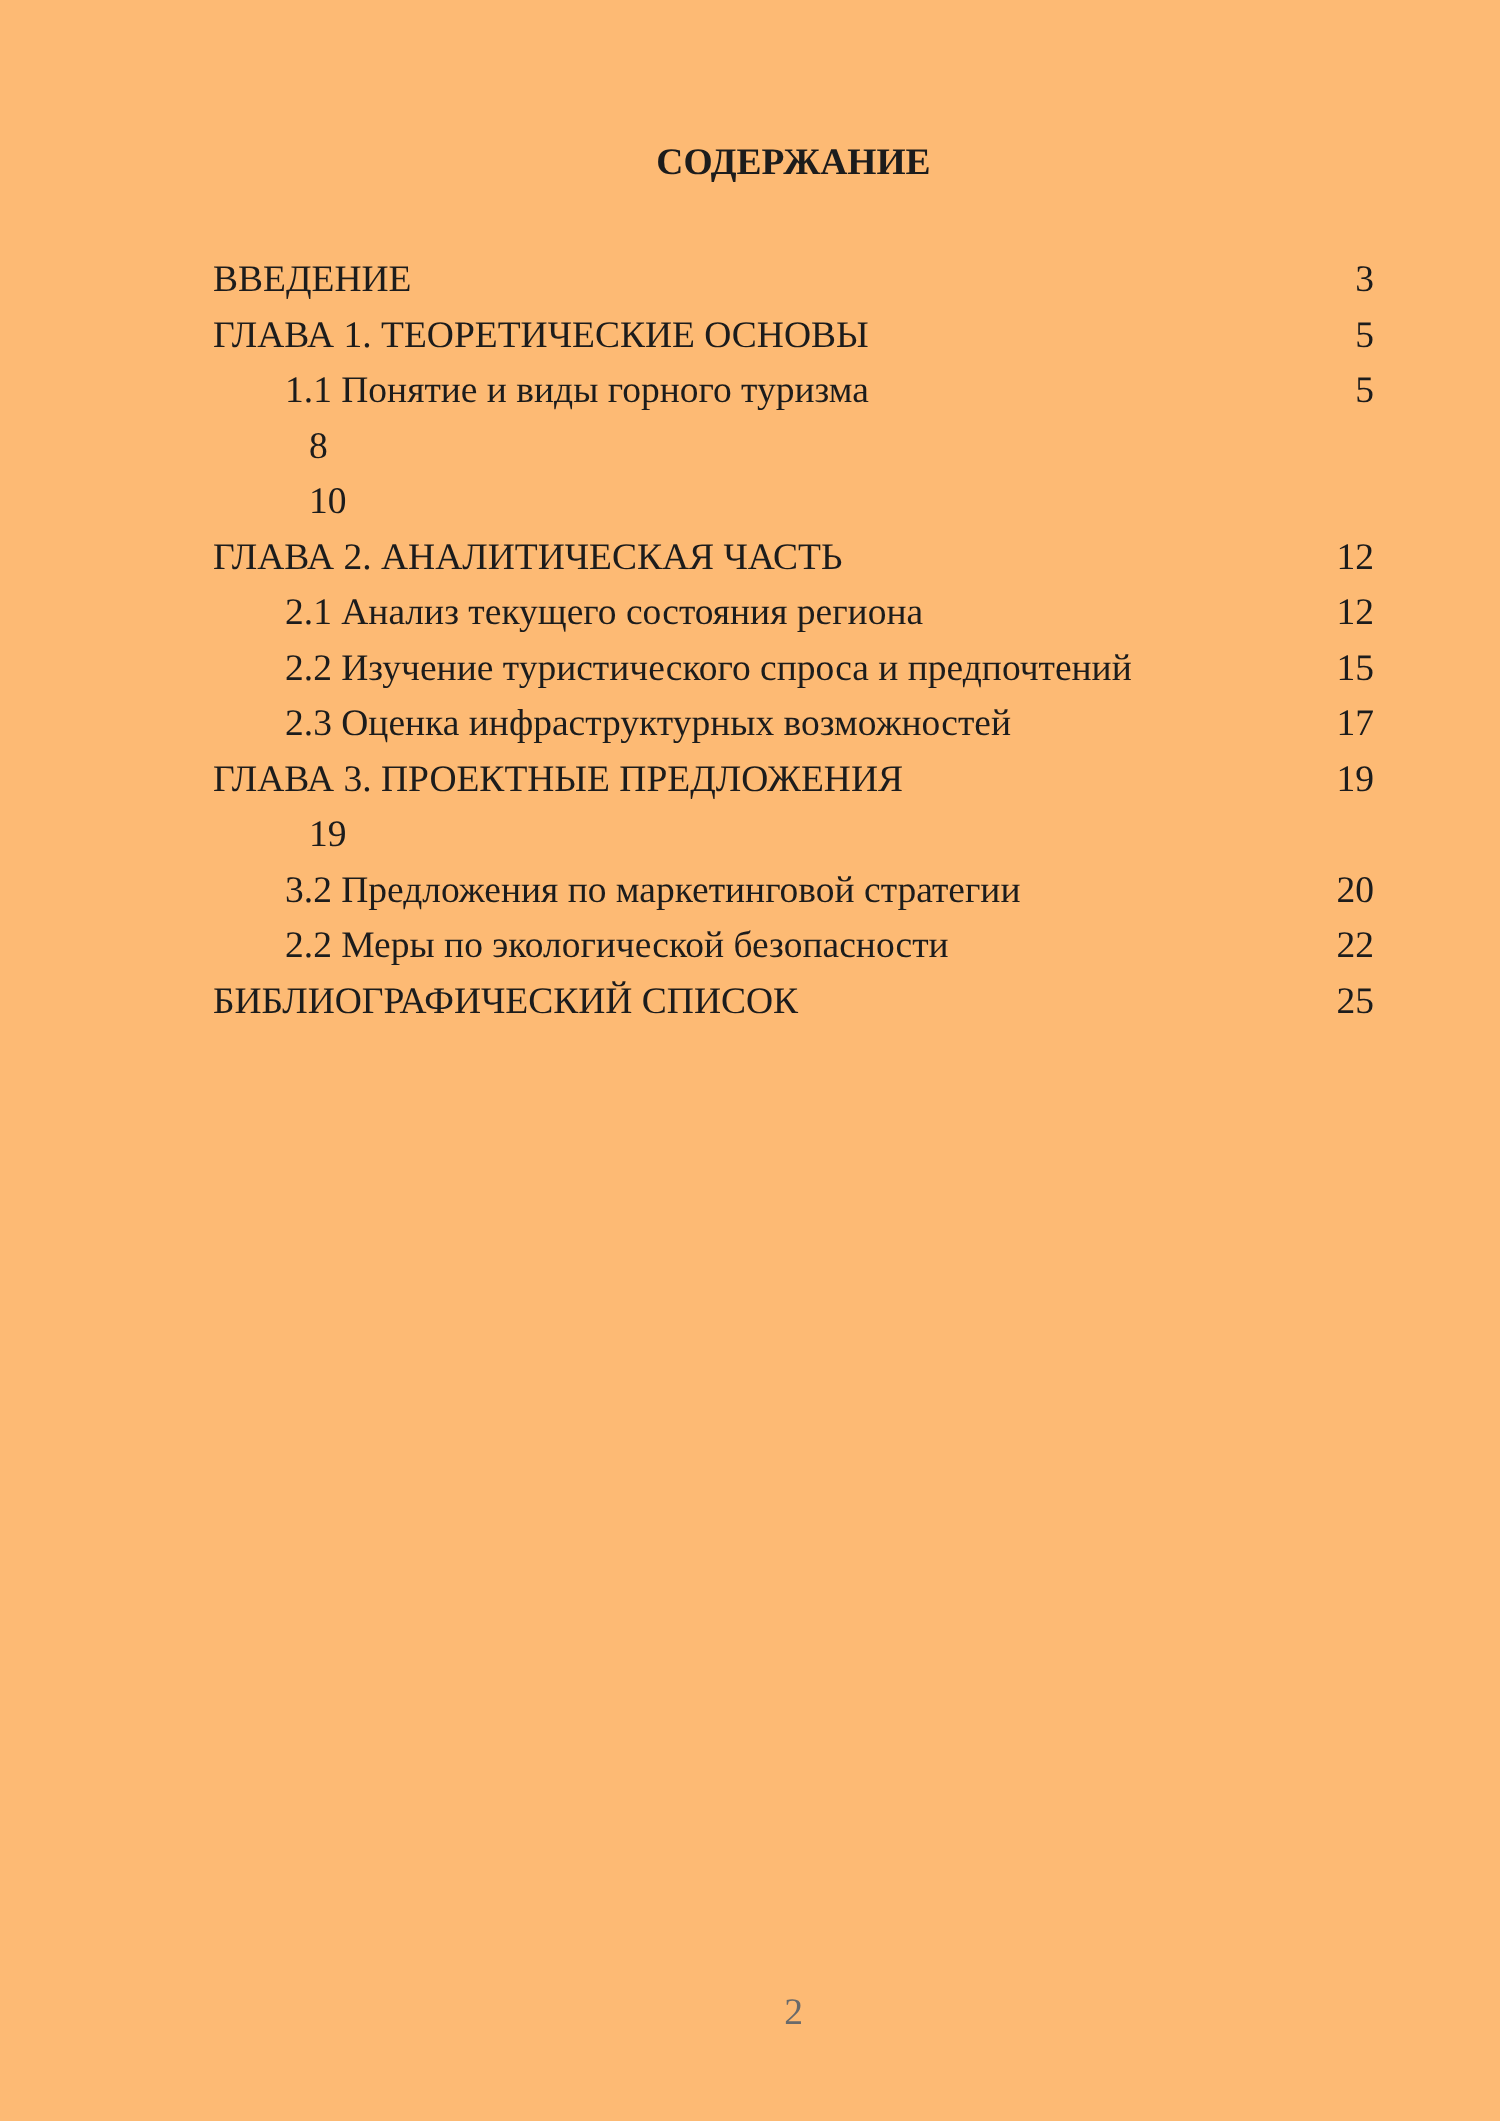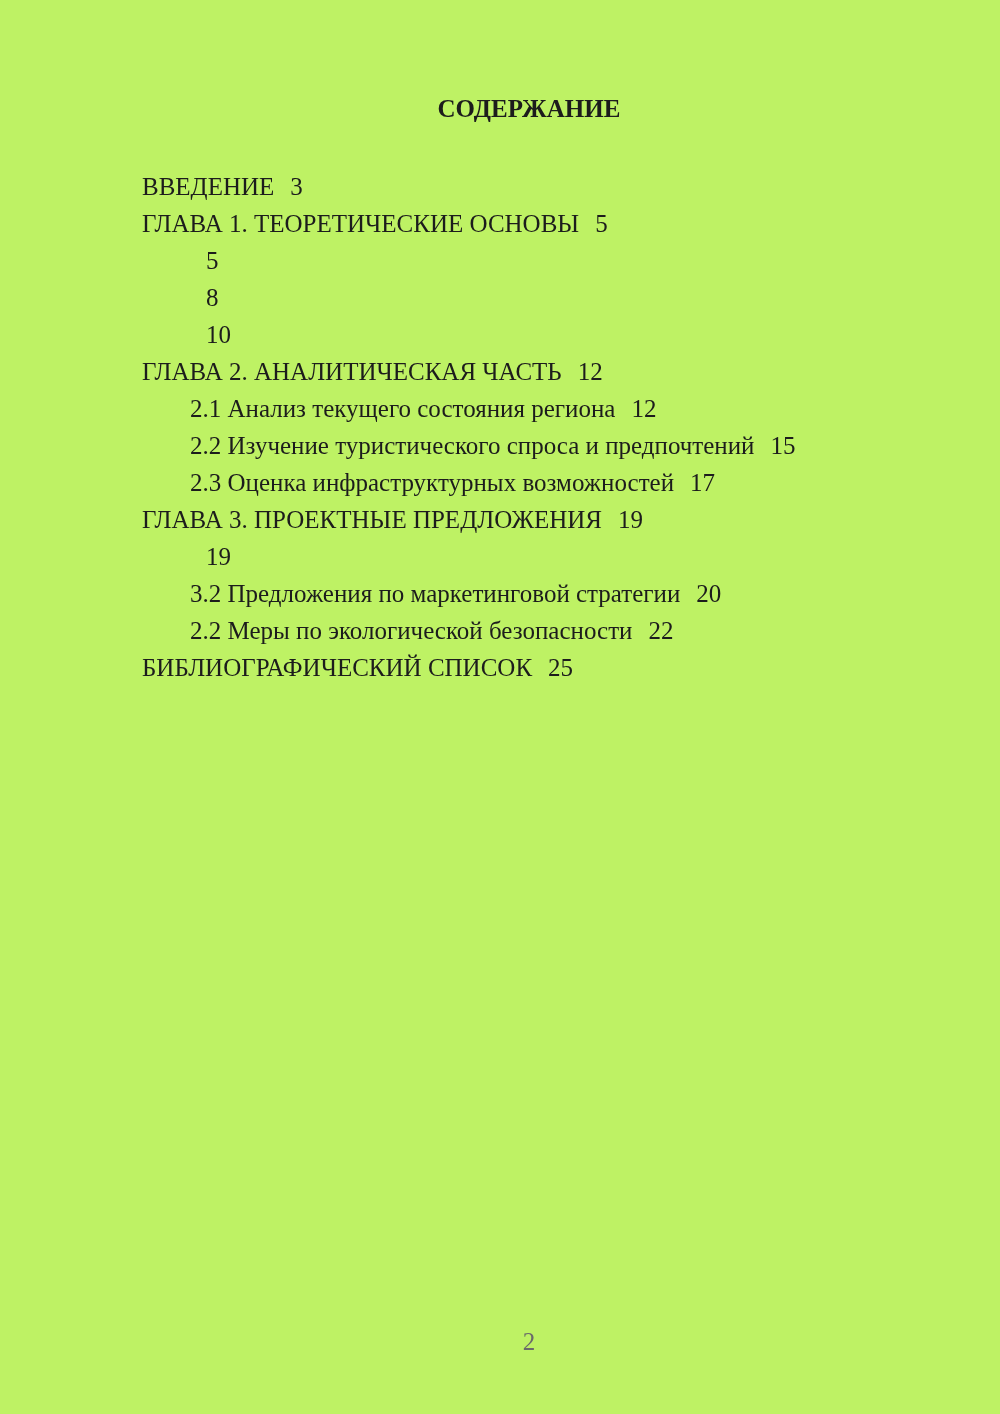--- a/index.html
+++ b/index.html
@@ -11,41 +11,41 @@
     height: 1414px;
     background: #ffffff;
     font-family: "Liberation Serif", "DejaVu Serif", serif;
     color: #1c1c1c;
     position: relative;
     overflow: hidden;
   }
   .page {
     position: absolute;
     inset: 0;
-    background: #bef264;
+    background: #fdba74;
   }
   .content {
     position: absolute;
     left: 142px;
     top: 95px;
     width: 774px;
   }
   .doc-title {
     margin: 0 0 50px 0;
     text-align: center;
     font-size: 25px;
     line-height: 28px;
     font-weight: bold;
   }
   .toc-list {
     width: 100%;
   }
   .toc-row {
     display: flex;
-    justify-content: flex-start;
+    justify-content: space-between;
     align-items: flex-end;
     font-size: 25px;
     line-height: 28px;
     margin-bottom: 9px;
   }
   .toc-row.level-1 {
     padding-left: 48px;
   }
   .toc-entry-text {
     white-space: pre-line;
@@ -76,20 +76,21 @@
     <div class="toc-list">
         <div class="toc-row level-0">
     <span class="toc-entry-text">ВВЕДЕНИЕ</span>
     <span class="toc-entry-page">3</span>
   </div>
         <div class="toc-row level-0">
     <span class="toc-entry-text">ГЛАВА 1. ТЕОРЕТИЧЕСКИЕ ОСНОВЫ</span>
     <span class="toc-entry-page">5</span>
   </div>
         <div class="toc-row level-1">
+    <span class="toc-entry-text">1.1 Понятие и виды горного туризма</span>
     <span class="toc-entry-page">5</span>
   </div>
         <div class="toc-row level-1">
     <span class="toc-entry-page">8</span>
   </div>
         <div class="toc-row level-1">
     <span class="toc-entry-page">10</span>
   </div>
         <div class="toc-row level-0">
     <span class="toc-entry-text">ГЛАВА 2. АНАЛИТИЧЕСКАЯ ЧАСТЬ</span>

